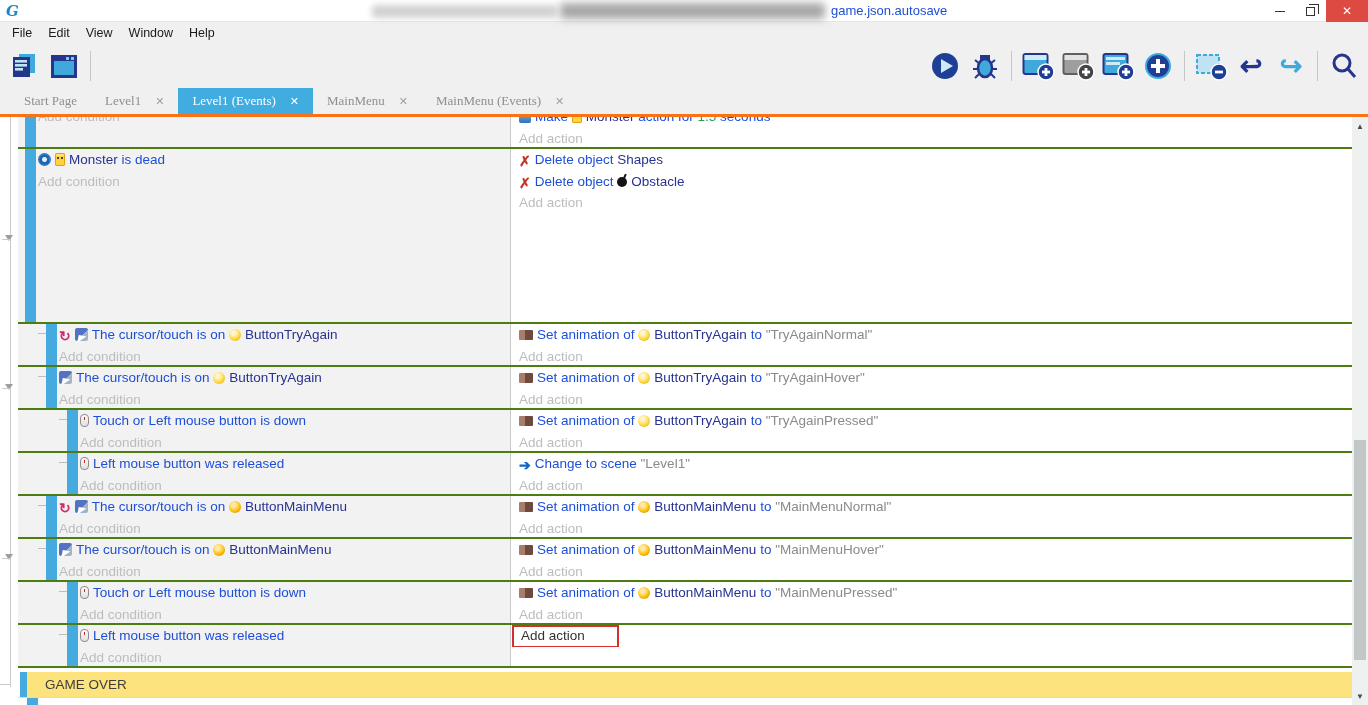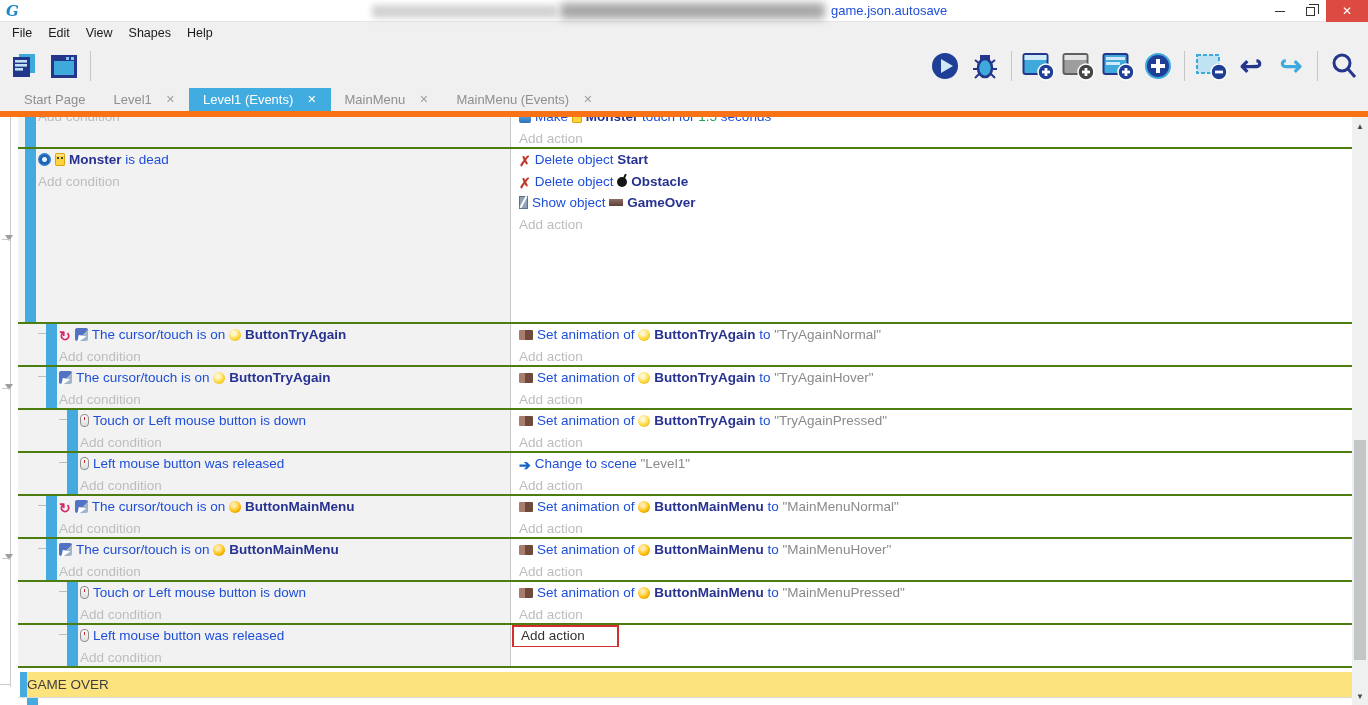--- a/index.html
+++ b/index.html
@@ -28,21 +28,21 @@
   .toolbar { height:44px; background:#F0F0F0; display:flex; align-items:center; }
   .tb-group { display:flex; align-items:center; gap:4px; }
   .tb-left { margin-left:6px; }
   .tb-right { margin-left:auto; margin-right:6px; }
   .tb-btn { width:36px; height:34px; display:flex; align-items:center; justify-content:center; }
   .tb-sep { width:1px; height:30px; background:#C6C6C6; margin:0 4px; }
   .uglyph { font-size:27px; font-weight:bold; line-height:30px; }
   .undo-c { color:#24368C; } .redo-c { color:#3FA9DC; }
 
   
-  .tabbar { height:29px; background:#F0F0F0; display:flex; align-items:stretch; border-bottom:6px solid #f97316; padding-left:10px;}
+  .tabbar { height:29px; background:#F0F0F0; display:flex; align-items:stretch; border-bottom:3px solid #f97316; padding-left:10px;font-family:Liberation Serif, serif;}
   .tab { display:flex; align-items:center; padding:0 14px; font-size:13px; color:#8F8F8F; }
   .tab .tab-x { margin-left:14px; font-size:11px; color:#9F9F9F; }
   .tab.active { background:#41ACDF; color:#fff; }
   .tab.active .tab-x { color:#fff; }
 
   
   .events { position:relative; height:588px; background:#fff; }
   .gutter-line { position:absolute; left:10px; top:0; width:1px; height:570px; background:#CACACA; }
   .tree-tri { position:absolute; width:0; height:0; border-left:4.5px solid transparent;
     border-right:4.5px solid transparent; border-top:6px solid #9E9E9E; }
@@ -52,31 +52,31 @@
   .ev-row { display:flex; border-bottom:2px solid #4d7c0f; overflow:hidden; position:relative; }
   .cond { width:493px; background:#F2F2F2; border-right:1px solid #C9C9C9; position:relative; overflow:hidden;}
   .act { flex:1; background:#fff; position:relative; overflow:hidden; }
   .bar { position:absolute; top:0; bottom:0; width:11px; background:#45AADF; }
   .bar.lnk::before { content:""; position:absolute; left:-8px; top:9px; width:8px; height:1px; background:#BDBDBD; }
   .line { height:21.6px; line-height:21.6px; font-size:13.5px; color:#212121; white-space:nowrap; overflow:hidden; }
   .act .line { padding-left:8px; }
   .shift-up { margin-top:-11px; }
 
   .t-plain { color:#1d4ed8; }
-  .t-obj { color:#273291; font-weight:bold; }
+  .t-obj { color:#273291; font-weight:normal; }
   .t-quote { color:#8A8A8A; }
   .t-green { color:#2E9E5B; }
   .t-add { color:#BDBDBD; }
   .red-box { display:inline-block; border:2px solid #D32F2F; padding:0 32px 1px 7px; margin-left:-7px; color:#333; line-height:18px; }
 
   .gap-row { background:#fff; }
   .comment-row { position:relative; border-bottom:1px solid #DADADA; background:#fff; }
   .comment-bar { position:absolute; left:2px; top:0; bottom:0; width:7px; background:#45AADF; }
   .comment-fill { position:absolute; left:9px; right:0; top:0; bottom:0; background:#FDE37E;
-    display:flex; align-items:center; font-size:13.5px; color:#3E3E3E; }
+    display:flex; align-items:center; padding-left:18px; font-size:13.5px; color:#3E3E3E; }
   .stub-row { position:relative; background:#fff; }
   .stub-row .bar { left:9px; }
 
   
   .vscroll { position:absolute; right:0; top:117px; width:16px; height:588px; background:#EFF0F0; }
   .vs-arrow { position:absolute; left:0; width:16px; height:14px; color:#4A4A4A; font-size:8px;
     display:flex; align-items:center; justify-content:center; }
   .vs-up { top:2px; } .vs-down { bottom:2px; }
   .vs-thumb { position:absolute; left:2px; top:323px; width:12px; height:220px; background:#C3C6C6; }
 
@@ -128,21 +128,21 @@
     <div class="win-btn win-close">
         <span>✕</span>
       </div>
   </div>
 </div>
 
 <div class="menubar">
   <span class="menu-item">File</span>
   <span class="menu-item">Edit</span>
   <span class="menu-item">View</span>
-  <span class="menu-item">Shapes</span>
+  <span class="menu-item">Window</span>
   <span class="menu-item">Help</span>
 </div>
 
 <div class="toolbar">
   <div class="tb-group tb-left">
     <span class="tb-btn">
       <svg width="28" height="28">
         <rect x="9" y="2" width="16" height="19" fill="#3FA9DC"></rect>
         <rect x="3" y="5" width="17" height="20" fill="#24368C"></rect>
         <rect x="5" y="8" width="12" height="2.6" fill="#BFE3F2"></rect>
@@ -274,38 +274,37 @@
   <div class="rows" id="rows">
       <div class="ev-row" style="height:32px">
     <div class="cond">
       <div class="bar" style="left:7px"></div>
       <div class="shift-up" style="padding-left:20px">
             <div class="line"><span class="t-add">Add condition</span></div>
           </div>
     </div>
     <div class="act">
       <div class="shift-up">
-            <div class="line"><span class="ic blink-icon"></span><span class="t-plain">Make </span><span class="ic monster-icon"></span><span class="t-obj">Monster</span><span class="t-plain"> touch for </span><span class="t-green">1.5</span><span class="t-plain"> seconds</span></div>
+            <div class="line"><span class="ic blink-icon"></span><span class="t-plain">Make </span><span class="ic monster-icon"></span><span class="t-obj">Monster</span><span class="t-plain"> action for </span><span class="t-green">1.5</span><span class="t-plain"> seconds</span></div>
             <div class="line"><span class="t-add">Add action</span></div>
           </div>
     </div>
       </div>
       <div class="ev-row" style="height:175px">
     <div class="cond">
       <div class="bar" style="left:7px"></div>
       <div class="" style="padding-left:20px">
             <div class="line"><span class="ic gear-icon"></span><span class="ic monster-icon"></span><span class="t-obj">Monster</span><span class="t-plain"> is dead</span></div>
             <div class="line"><span class="t-add">Add condition</span></div>
           </div>
     </div>
     <div class="act">
       <div class="">
-            <div class="line"><span class="ic delete-icon"></span><span class="t-plain">Delete object </span><span class="t-obj">Start</span></div>
+            <div class="line"><span class="ic delete-icon"></span><span class="t-plain">Delete object </span><span class="t-obj">Shapes</span></div>
             <div class="line"><span class="ic delete-icon"></span><span class="t-plain">Delete object </span><span class="ic bomb-icon"></span><span class="t-obj">Obstacle</span></div>
-            <div class="line"><span class="ic show-icon"></span><span class="t-plain">Show object </span><span class="ic gameover-icon"></span><span class="t-obj">GameOver</span></div>
             <div class="line"><span class="t-add">Add action</span></div>
           </div>
     </div>
       </div>
       <div class="ev-row" style="height:43px">
     <div class="cond">
       <div class="bar lnk" style="left:28px"></div>
       <div class="" style="padding-left:41px">
             <div class="line"><span class="ic refresh-icon"></span><span class="ic cursor-icon"></span><span class="t-plain">The cursor/touch is on </span><span class="ic btn-try-icon"></span><span class="t-obj">ButtonTryAgain</span></div>
             <div class="line"><span class="t-add">Add condition</span></div>

